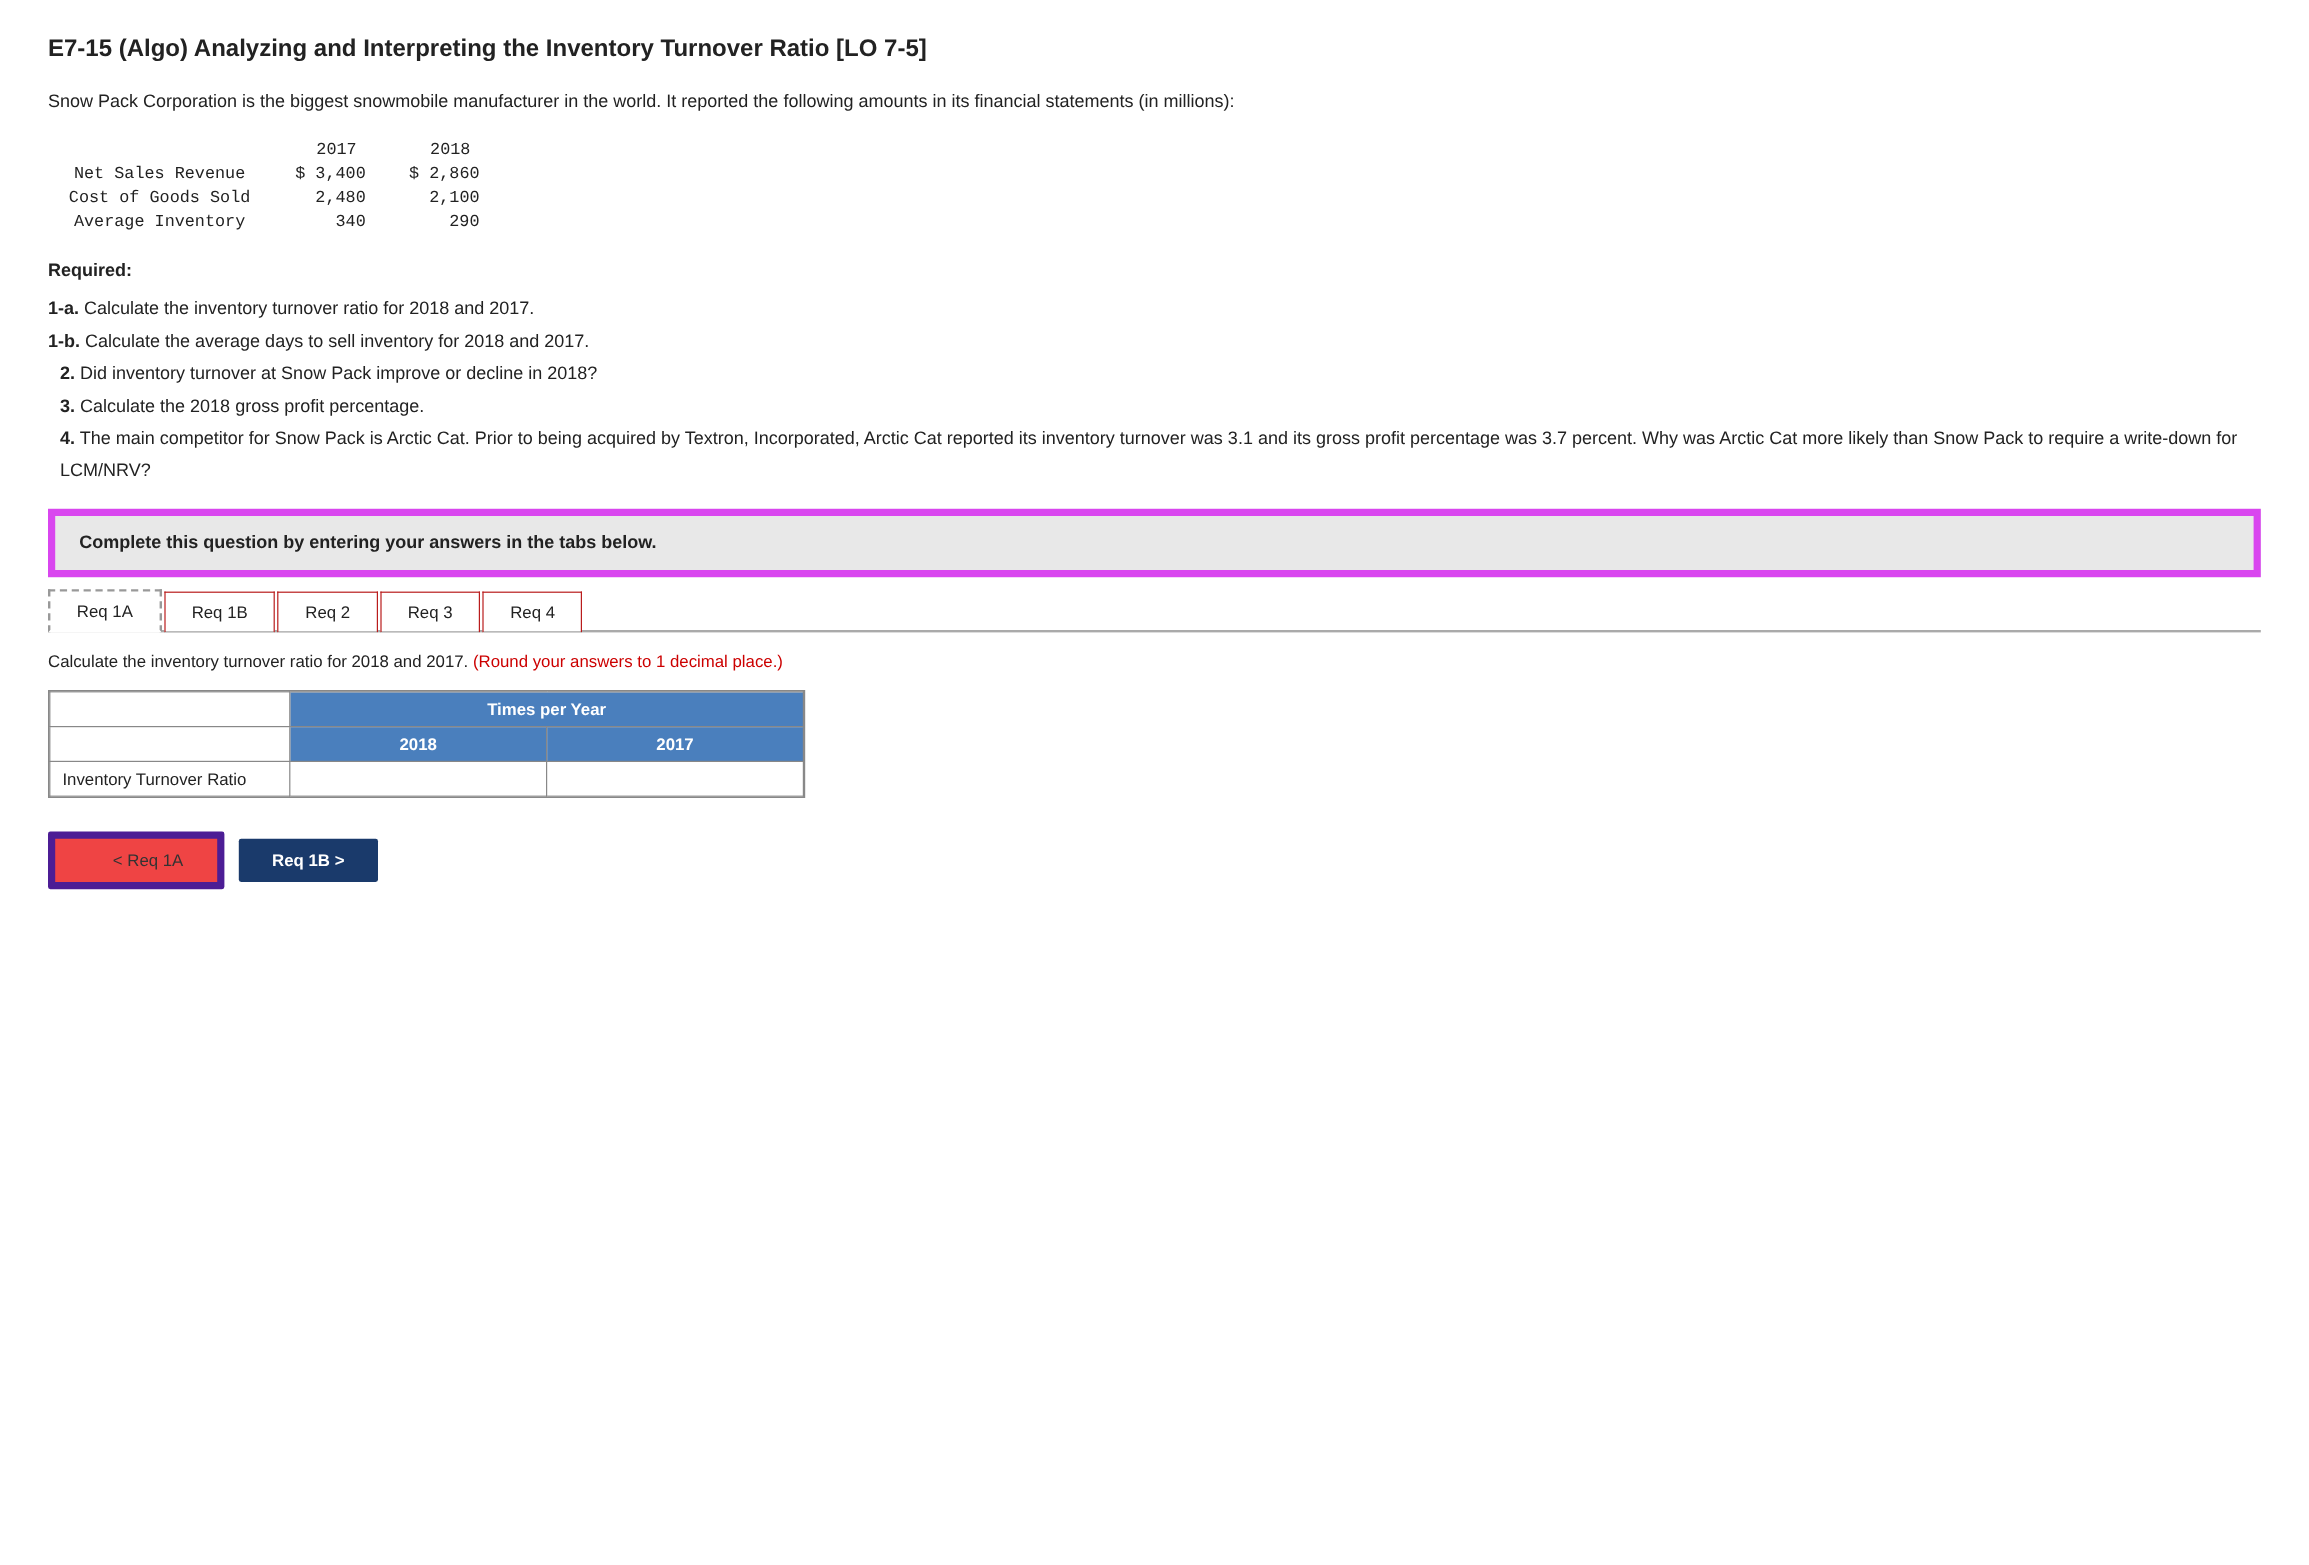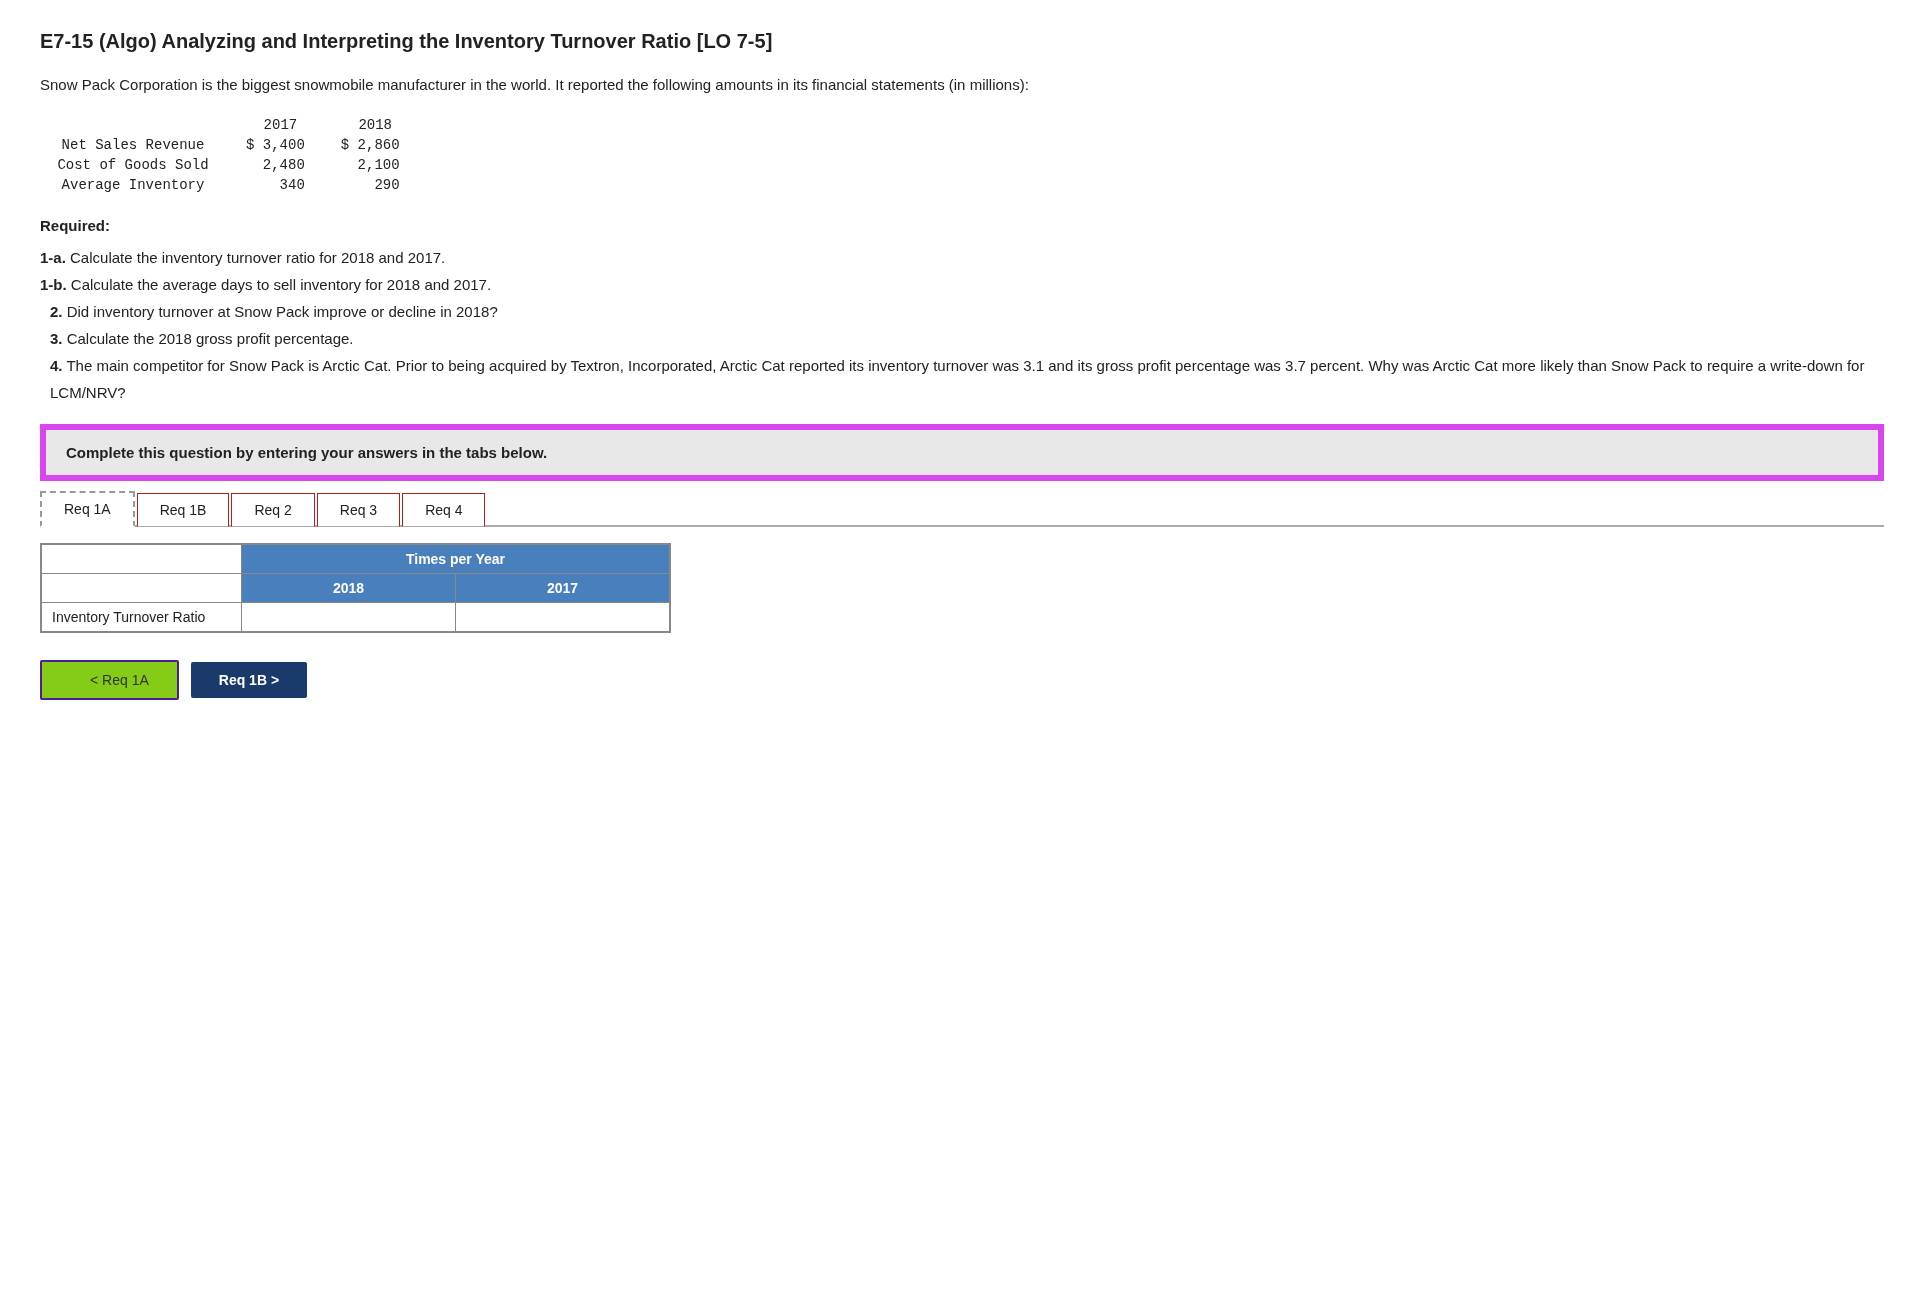--- a/index.html
+++ b/index.html
@@ -162,23 +162,23 @@
       gap: 12px;
     }
     .nav-btn {
       padding: 10px 28px;
       font-size: 14px;
       cursor: pointer;
       border: none;
       border-radius: 2px;
     }
     .nav-btn.secondary {
-      background: #84cc16;
+      background: #ef4444;
       color: #333;
-      border: 2px solid #4c1d95;
+      border: 6px solid #4c1d95;
       padding-left: 48px;
     }
     .nav-btn.primary {
       background: #1a3a6b;
       color: #fff;
       font-weight: bold;
     }
   </style>
 </head>
 <body>
@@ -249,20 +249,23 @@
   </div>
   <div class="tab">
     <span>Req 3</span>
   </div>
   <div class="tab">
     <span>Req 4</span>
   </div>
 </div>
 
 <div class="tab-content">
+  <p class="tab-instruction">
+    <span>Calculate the inventory turnover ratio for 2018 and 2017. </span><span class="red-text">(Round your answers to 1 decimal place.)</span>
+  </p>
 
   
   <div class="answer-table-wrapper">
     <table class="answer-table">
       <thead>
         <tr>
           <th class="row-label" style="background:#fff; border:1px solid #888;"></th>
           <th class="group-header" colspan="2">Times per Year</th>
         </tr>
         <tr>

